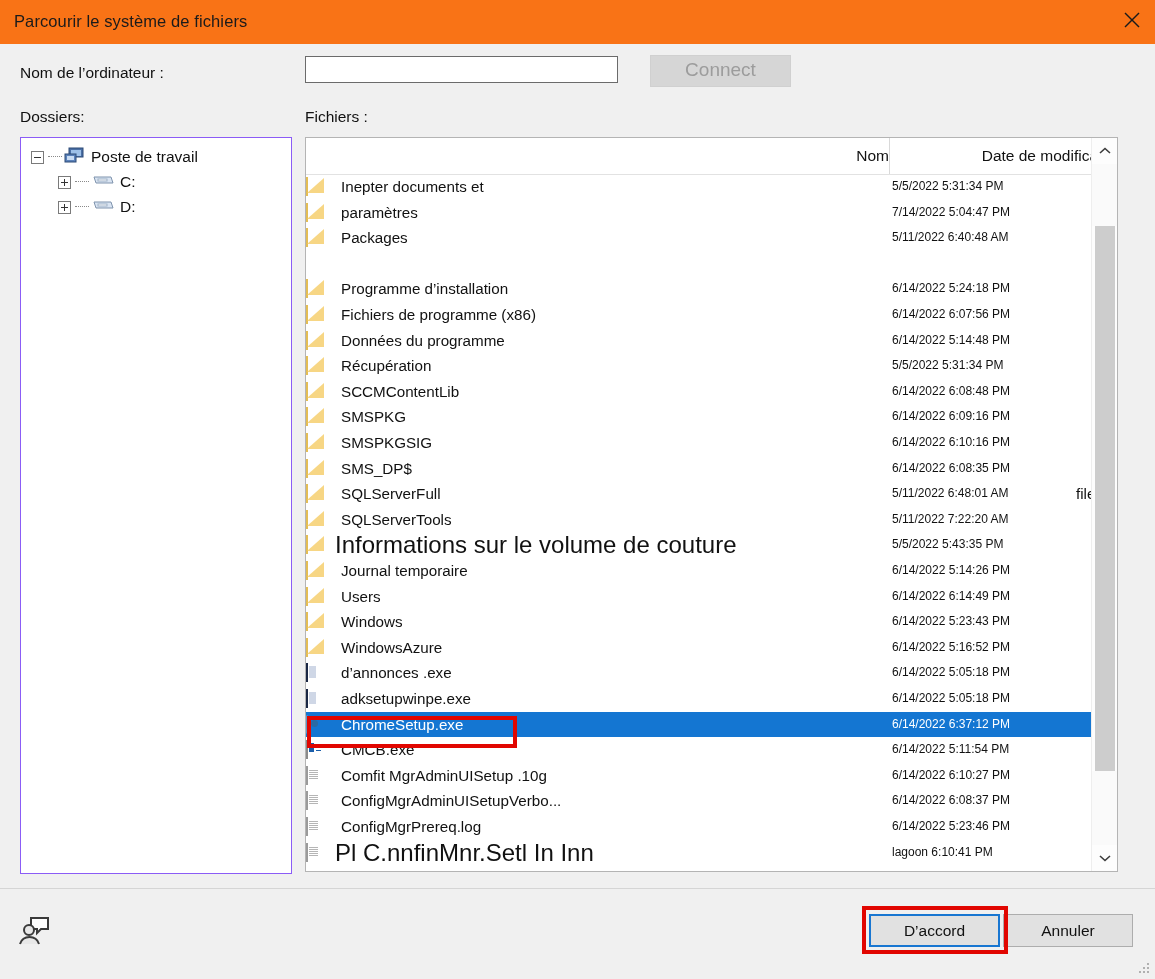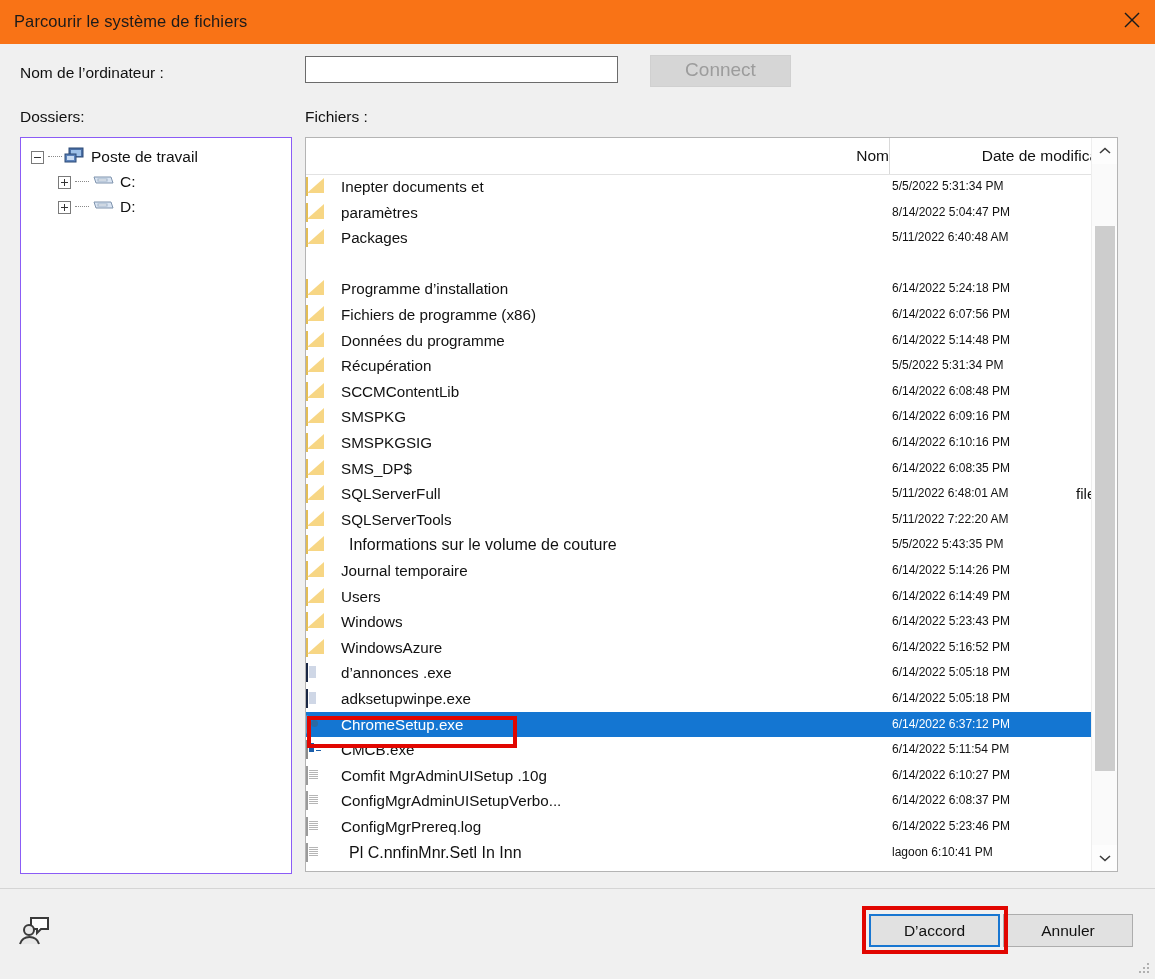--- a/index.html
+++ b/index.html
@@ -95,21 +95,21 @@
   .row{
     position:absolute;left:0;width:811px;height:25.6px;
   }
   .row.sel{background:#1476d2;}
   .cname{
     position:absolute;left:9px;top:0;height:25.6px;line-height:25.6px;
     font-size:15.2px;color:#111;white-space:nowrap;
     padding-left:26px;
   }
   .row.sel .cname{color:#fff;}
-  .cname.big{font-size:16px;left:17px;}
+  .cname.big{font-size:24px;left:3px;}
   .cdate{
     position:absolute;left:586px;top:0;height:25.6px;line-height:25.6px;
     font-size:12px;color:#111;white-space:nowrap;
   }
   .row.sel .cdate{color:#fff;}
   .ctype{
     position:absolute;left:817px;width:180px;top:0;height:25.6px;line-height:25.6px;
     font-size:15.2px;color:#111;text-align:center;white-space:nowrap;
   }
   .ctype.overflow{width:auto;left:770px;text-align:left;}
@@ -273,21 +273,21 @@
       </div>
     <div id="rows">
         <div class="row" style="top: 0px;">
           <span class="ficon"><span class="folder-ico"></span></span>
           <span class="cname">Inepter documents et</span>
           <span class="cdate">5/5/2022 5:31:34 PM</span>
         </div>
         <div class="row" style="top: 25.6px;">
           <span class="ficon"><span class="folder-ico"></span></span>
           <span class="cname">paramètres</span>
-          <span class="cdate">8/14/2022 5:04:47 PM</span>
+          <span class="cdate">7/14/2022 5:04:47 PM</span>
         </div>
         <div class="row" style="top: 51.2px;">
           <span class="ficon"><span class="folder-ico"></span></span>
           <span class="cname">Packages</span>
           <span class="cdate">5/11/2022 6:40:48 AM</span>
         </div>
         <div class="row" style="top: 102.4px;">
           <span class="ficon"><span class="folder-ico"></span></span>
           <span class="cname">Programme d’installation</span>
           <span class="cdate">6/14/2022 5:24:18 PM</span>

